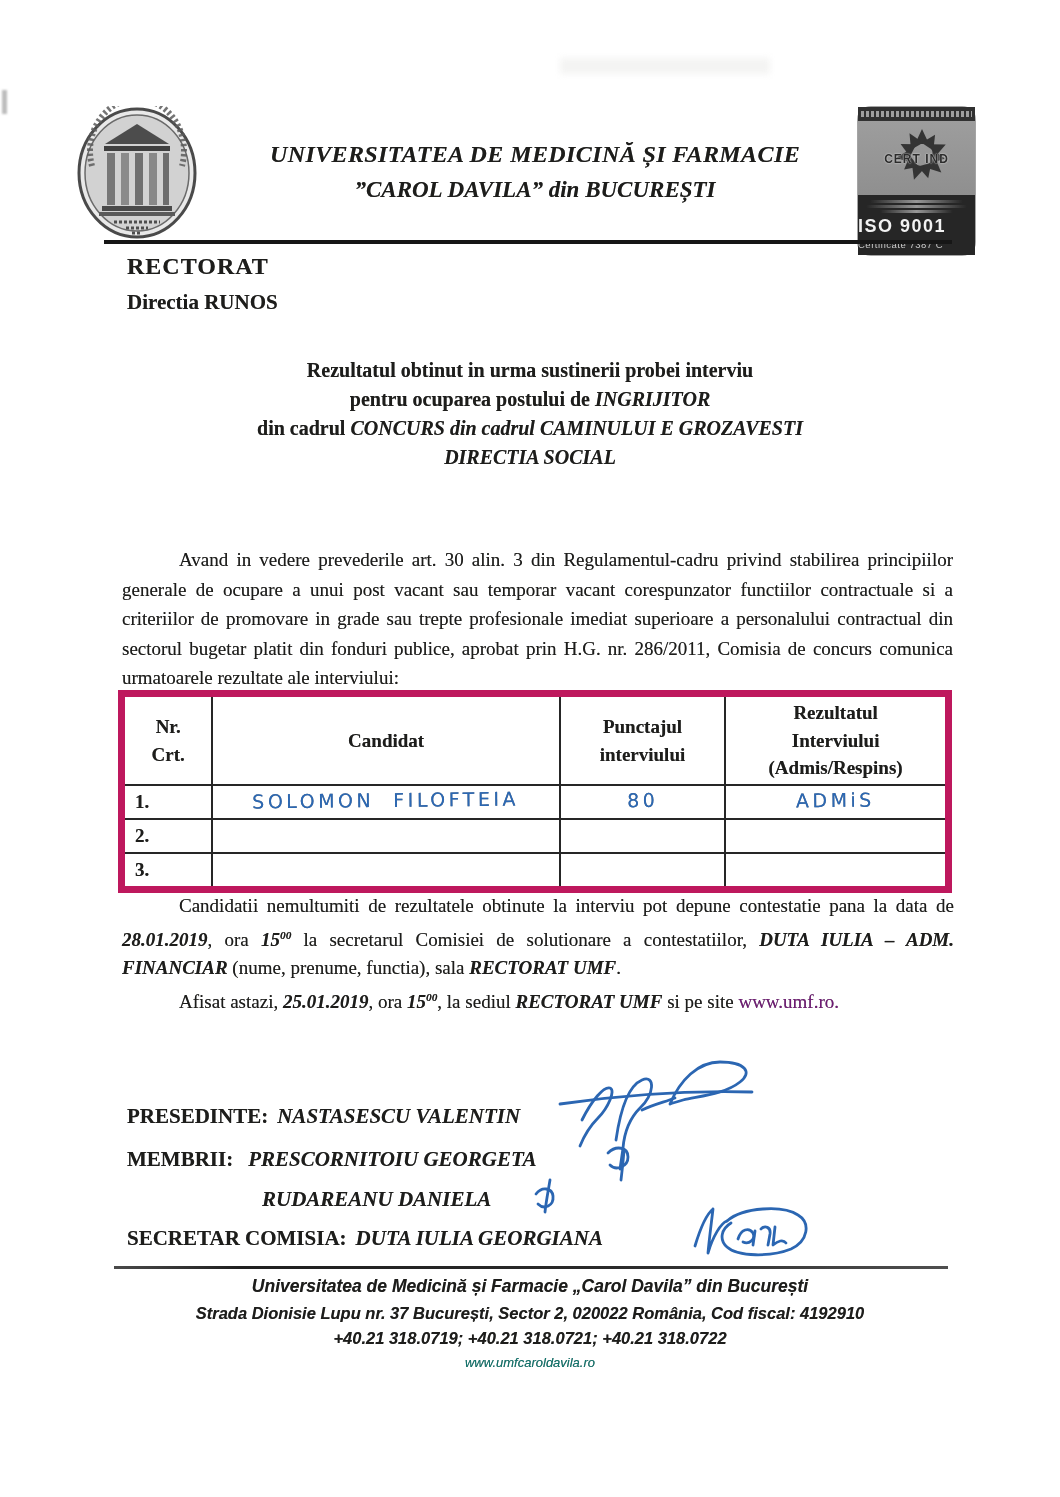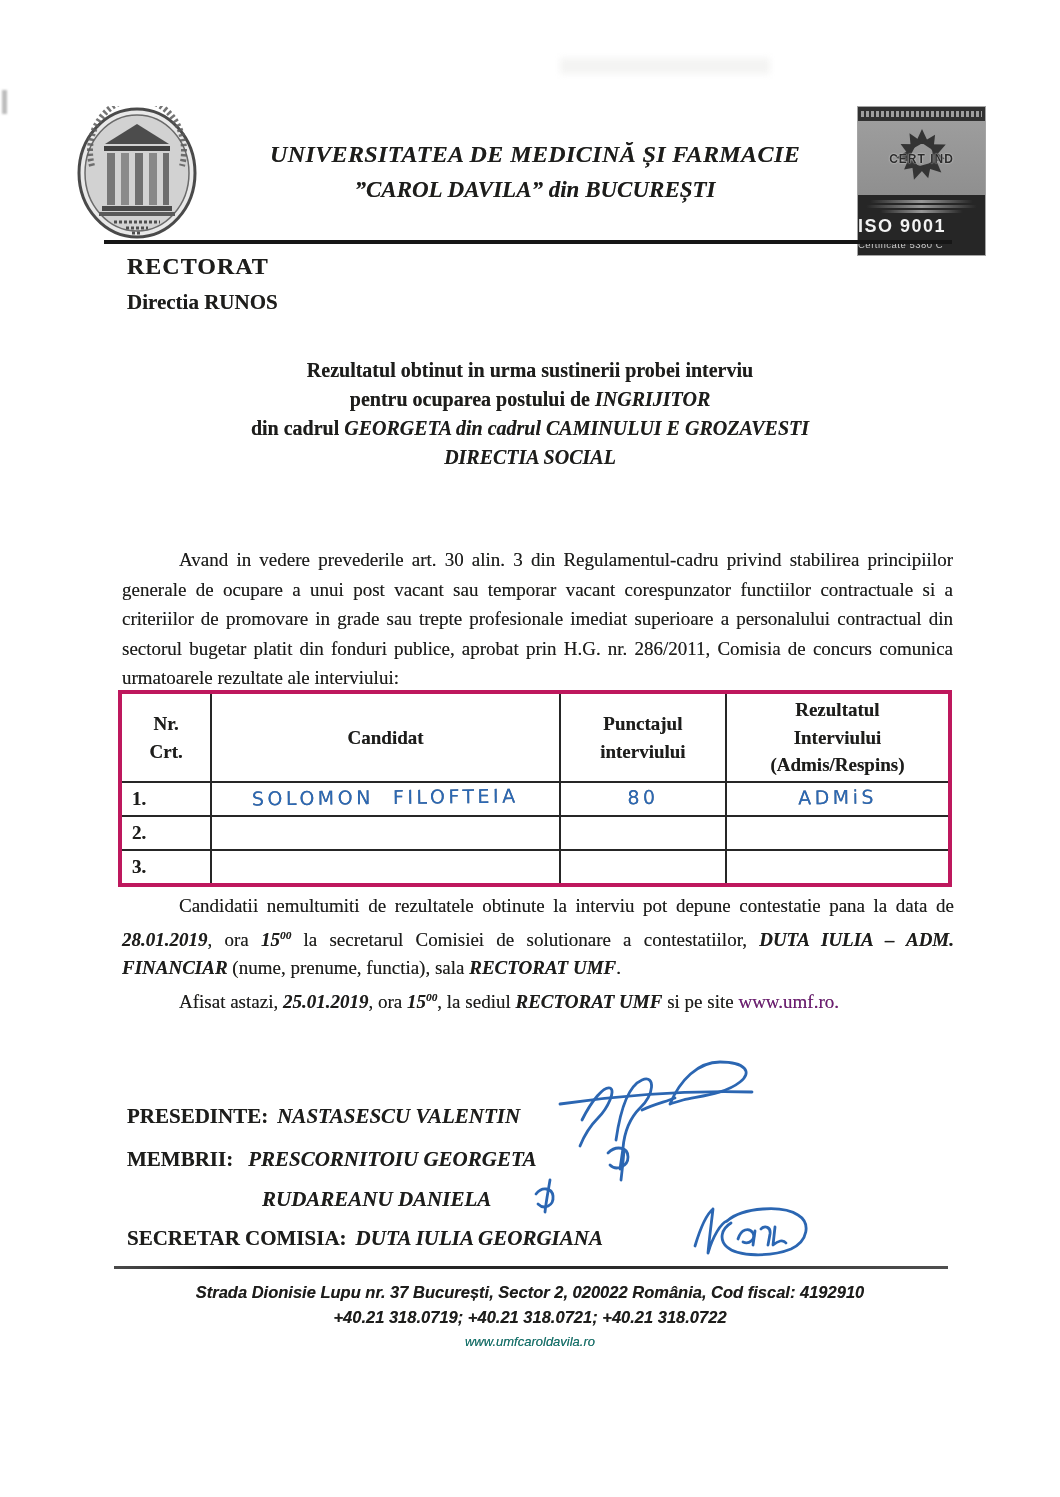--- a/index.html
+++ b/index.html
@@ -13,21 +13,21 @@
   .i{font-style:italic;}
   .sup{vertical-align:super;font-size:0.6em;}
   .muted{color:#701a75;}
   .scan-soft{text-shadow:0 0 0.5px rgba(20,20,20,0.55);}
 
   
   .htitle{left:205px;top:141px;width:660px;text-align:center;}
   .htitle .l1{font-size:24px;font-weight:bold;font-style:italic;letter-spacing:0.4px;}
   .htitle .l2{font-size:23px;font-weight:bold;font-style:italic;margin-top:9px;}
 
-  .iso-badge{left:858px;top:107px;width:127px;background:#8e8e8e;box-shadow:0 0 0 1px #a5a5a5;}
+  .iso-badge{left:858px;top:107px;width:117px;background:#8e8e8e;box-shadow:0 0 0 1px #a5a5a5;border-radius:13px;}
   .iso-top{height:14px;background:#313131;position:relative;}
   .iso-top:after{content:"";position:absolute;left:3px;right:3px;top:4px;height:6px;
     background:repeating-linear-gradient(90deg,#cfcfcf 0 3px,rgba(207,207,207,0) 3px 5px);
     opacity:.7;filter:blur(0.4px);}
   .iso-mid{height:74px;background:linear-gradient(180deg,#9d9d9d,#8f8f8f);position:relative;}
   .iso-brand{position:absolute;left:0;top:31px;width:100%;text-align:center;
     font-family:"Liberation Sans",sans-serif;font-weight:bold;font-size:12px;color:#2c2c2c;
     letter-spacing:1px;text-shadow:0 0 2px #cfcfcf, 0 0 1px #dedede;}
   .iso-bot{background:#262626;padding:3px 0 5px 0;text-align:left;}
   .iso-micro{height:3px;margin:2px 12px;background:linear-gradient(90deg,rgba(190,190,190,.0),rgba(190,190,190,.75),rgba(190,190,190,0));filter:blur(.4px);}
@@ -44,21 +44,21 @@
 
   .doc-title{left:130px;top:356px;width:800px;text-align:center;
     font-size:20px;line-height:29px;}
 
   .intro{left:122px;top:545px;width:831px;text-align:justify;
     font-size:19px;line-height:29.5px;text-indent:57px;}
 
   
   .rtable{left:118px;top:690px;width:834px;border-collapse:collapse;}
   .rtable th,.rtable td{border:2.5px solid #262626;}
-  .rtable{border:4px solid #be185d;}
+  .rtable{border:7px solid #be185d;}
   .rtable th{font-size:19px;font-weight:bold;text-align:center;vertical-align:middle;
     white-space:pre-line;line-height:1.45;height:83px;padding:2px 4px;}
   .rtable td{height:30px;font-size:19px;vertical-align:middle;}
   .td-nr{font-weight:bold;padding-left:10px;}
   .hand{font-family:"DejaVu Sans",sans-serif;color:#2b68b4;text-align:center;
     font-size:20px;letter-spacing:3.5px;white-space:pre;transform:rotate(-0.6deg) translateY(-2px);}
 
   .contest{left:122px;top:892px;width:832px;text-align:justify;
     font-size:19px;line-height:28.5px;}
   .contest p{margin:0;text-indent:57px;}
@@ -157,33 +157,33 @@
             </g>
         </g>
       </svg>
       <div class="iso-brand">CERT IND</div>
     </div>
     <div class="iso-bot">
       <div class="iso-micro"></div>
       <div class="iso-micro" style="margin:2px 8px;"></div>
       <div class="iso-micro" style="margin:2px 22px;"></div>
       <div class="iso-std">ISO 9001</div>
-      <div class="iso-cert">Certificate  5380 C</div>
+      <div class="iso-cert">Certificate  7387 C</div>
     </div>
   </div>
 
   <div class="abs rule1"></div>
 
   <div class="abs office">RECTORAT</div>
   <div class="abs dept">Directia RUNOS</div>
 
   <div class="abs doc-title">
     <div><span class="b">Rezultatul obtinut in urma sustinerii probei interviu</span></div>
     <div><span class="b">pentru ocuparea postului de </span><span class="b i">INGRIJITOR</span></div>
-    <div><span class="b">din cadrul </span><span class="b i">GEORGETA </span><span class="b i">din cadrul </span><span class="b i">CAMINULUI E GROZAVESTI</span></div>
+    <div><span class="b">din cadrul </span><span class="b i">CONCURS </span><span class="b i">din cadrul </span><span class="b i">CAMINULUI E GROZAVESTI</span></div>
     <div><span class="b i">DIRECTIA SOCIAL</span></div>
   </div>
 
   <div class="abs intro">Avand in vedere prevederile art. 30 alin. 3 din Regulamentul-cadru privind stabilirea principiilor generale de ocupare a unui post vacant sau temporar vacant corespunzator functiilor contractuale si a criteriilor de promovare in grade sau trepte profesionale imediat superioare a personalului contractual din sectorul bugetar platit din fonduri publice, aprobat prin H.G. nr. 286/2011, Comisia de concurs comunica urmatoarele rezultate ale interviului:</div>
 
   <table class="abs rtable">
     <colgroup>
       <col style="width:11%">
         <col style="width:42%">
         <col style="width:20%">
@@ -259,18 +259,19 @@
     <path d="M44,21 C60,7 100,5 115,15 C128,23 125,41 108,49 C88,57 55,57 44,47 C36,40 38,29 48,23"></path>
     <path d="M55,39 C58,29 66,27 70,33 C73,39 66,45 60,42"></path>
     <path d="M72,31 L70,45"></path>
     <path d="M78,29 C82,25 88,27 87,34 L85,45"></path>
     <path d="M92,27 L90,45 C95,41 100,39 103,43"></path>
   </svg>
 
   <div class="abs rule2"></div>
 
   <div class="abs footer">
+    <div class="f1">Universitatea de Medicină și Farmacie „Carol Davila” din București</div>
     <div class="f2">Strada Dionisie Lupu nr. 37 București, Sector 2, 020022 România, Cod fiscal: 4192910</div>
     <div class="f3">+40.21 318.0719; +40.21 318.0721; +40.21 318.0722</div>
     <div class="f4">www.umfcaroldavila.ro</div>
   </div>
 
 </div>
 
 </body></html>

